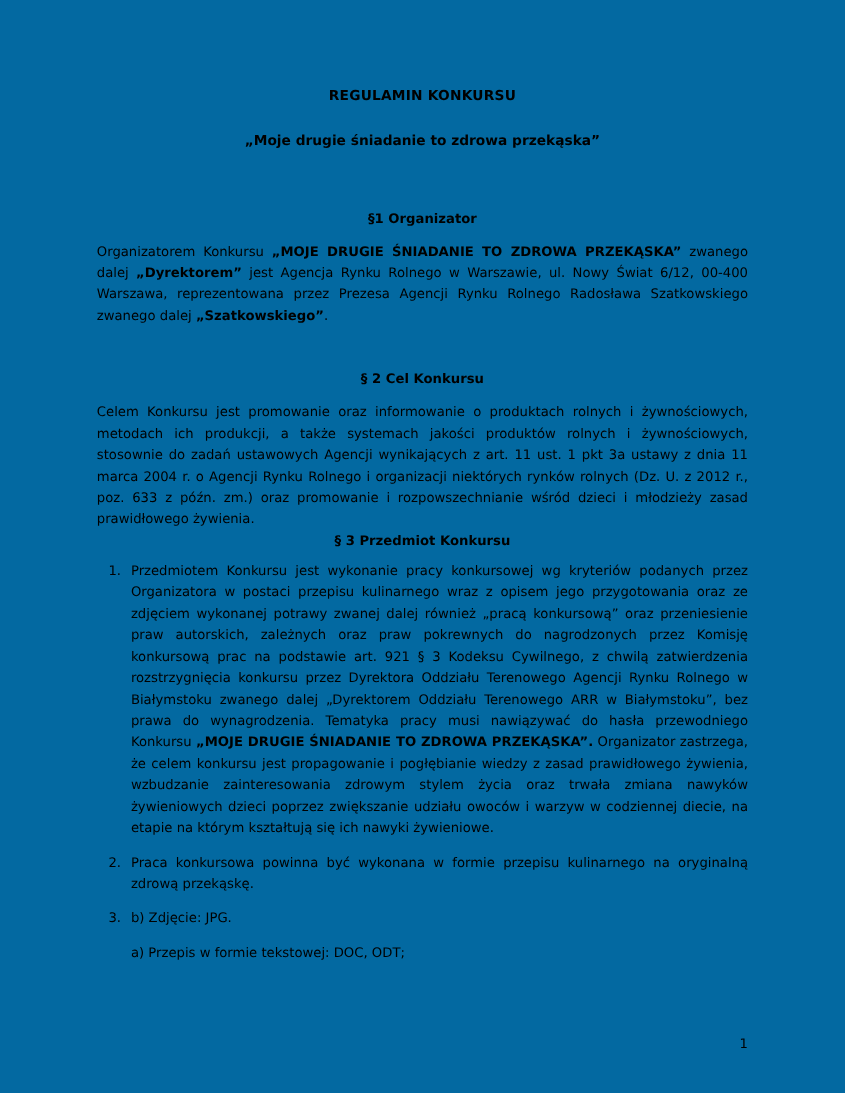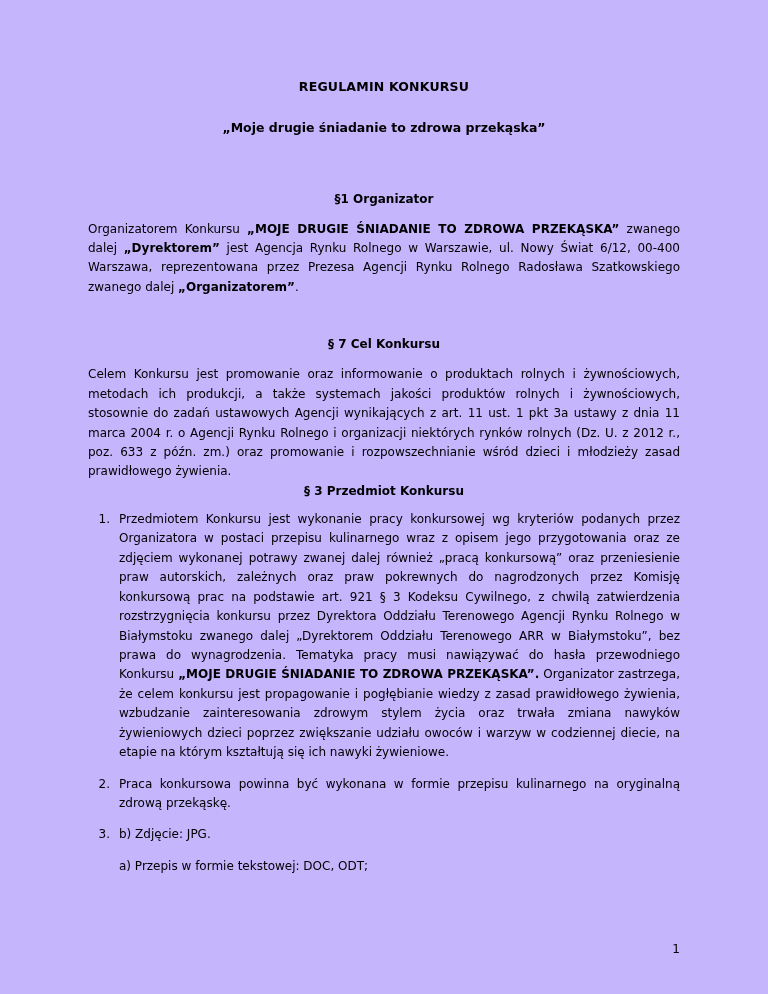--- a/index.html
+++ b/index.html
@@ -12,21 +12,21 @@
     height: 994px;
     font-family: "DejaVu Sans", sans-serif;
     color: #000000;
   }
   .page {
     position: relative;
     width: 768px;
     height: 994px;
     box-sizing: border-box;
     padding: 78px 88px 30px 88px;
-    background: #c4b5fd;
+    background: #0369a1;
   }
   .doc-title {
     text-align: center;
     font-size: 12.5px;
     font-weight: bold;
     letter-spacing: 0.2px;
     margin: 0 0 0 0;
     line-height: 1.5;
   }
   .doc-subtitle {
@@ -92,23 +92,23 @@
 </style>
 </head>
 <body>
 
 <div class="page">
 
   <h1 class="doc-title">REGULAMIN KONKURSU</h1>
   <h2 class="doc-subtitle">„Moje drugie śniadanie to zdrowa przekąska”</h2>
 
   <h3 class="section-heading sec1-heading">§1 Organizator</h3>
-  <p class="body-text sec1-para"><span>Organizatorem Konkursu </span><b>„MOJE DRUGIE ŚNIADANIE TO ZDROWA PRZEKĄSKA”</b><span> zwanego dalej </span><b>„Dyrektorem”</b><span> jest Agencja Rynku Rolnego w Warszawie, ul. Nowy Świat 6/12, 00-400 Warszawa, reprezentowana przez Prezesa Agencji Rynku Rolnego Radosława Szatkowskiego zwanego dalej </span><b>„Organizatorem”</b><span>.</span></p>
+  <p class="body-text sec1-para"><span>Organizatorem Konkursu </span><b>„MOJE DRUGIE ŚNIADANIE TO ZDROWA PRZEKĄSKA”</b><span> zwanego dalej </span><b>„Dyrektorem”</b><span> jest Agencja Rynku Rolnego w Warszawie, ul. Nowy Świat 6/12, 00-400 Warszawa, reprezentowana przez Prezesa Agencji Rynku Rolnego Radosława Szatkowskiego zwanego dalej </span><b>„Szatkowskiego”</b><span>.</span></p>
 
-  <h3 class="section-heading sec2-heading">§ 7 Cel Konkursu</h3>
+  <h3 class="section-heading sec2-heading">§ 2 Cel Konkursu</h3>
   <p class="body-text sec2-para">Celem Konkursu jest promowanie oraz informowanie o produktach rolnych i żywnościowych, metodach ich produkcji, a także systemach jakości produktów rolnych i żywnościowych, stosownie do zadań ustawowych Agencji wynikających z art. 11 ust. 1 pkt 3a ustawy z dnia 11 marca 2004 r. o Agencji Rynku Rolnego i organizacji niektórych rynków rolnych (Dz. U. z 2012 r., poz. 633 z późn. zm.) oraz promowanie i rozpowszechnianie wśród dzieci i młodzieży zasad prawidłowego żywienia.</p>
 
   <h3 class="section-heading sec3-heading">§ 3 Przedmiot Konkursu</h3>
 
   <ol class="list">
     <li class="list-item">
       <span class="list-num">1.</span><span>Przedmiotem Konkursu jest wykonanie pracy konkursowej wg kryteriów podanych przez Organizatora w postaci przepisu kulinarnego wraz z opisem jego przygotowania oraz ze zdjęciem wykonanej potrawy zwanej dalej również „pracą konkursową” oraz przeniesienie praw autorskich, zależnych oraz praw pokrewnych do nagrodzonych przez Komisję konkursową prac na podstawie art. 921 § 3 Kodeksu Cywilnego, z chwilą zatwierdzenia rozstrzygnięcia konkursu przez Dyrektora Oddziału Terenowego Agencji Rynku Rolnego w Białymstoku zwanego dalej „Dyrektorem Oddziału Terenowego ARR w Białymstoku”, bez prawa do wynagrodzenia. Tematyka pracy musi nawiązywać do hasła przewodniego Konkursu </span><b>„MOJE DRUGIE ŚNIADANIE TO ZDROWA PRZEKĄSKA”.</b><span> Organizator zastrzega, że celem konkursu jest propagowanie i pogłębianie wiedzy z zasad prawidłowego żywienia, wzbudzanie zainteresowania zdrowym stylem życia oraz trwała zmiana nawyków żywieniowych dzieci poprzez zwiększanie udziału owoców i warzyw w codziennej diecie, na etapie na którym kształtują się ich nawyki żywieniowe.</span>
     </li>
     <li class="list-item">
       <span class="list-num">2.</span><span>Praca konkursowa powinna być wykonana w formie przepisu kulinarnego na oryginalną zdrową przekąskę.</span>

